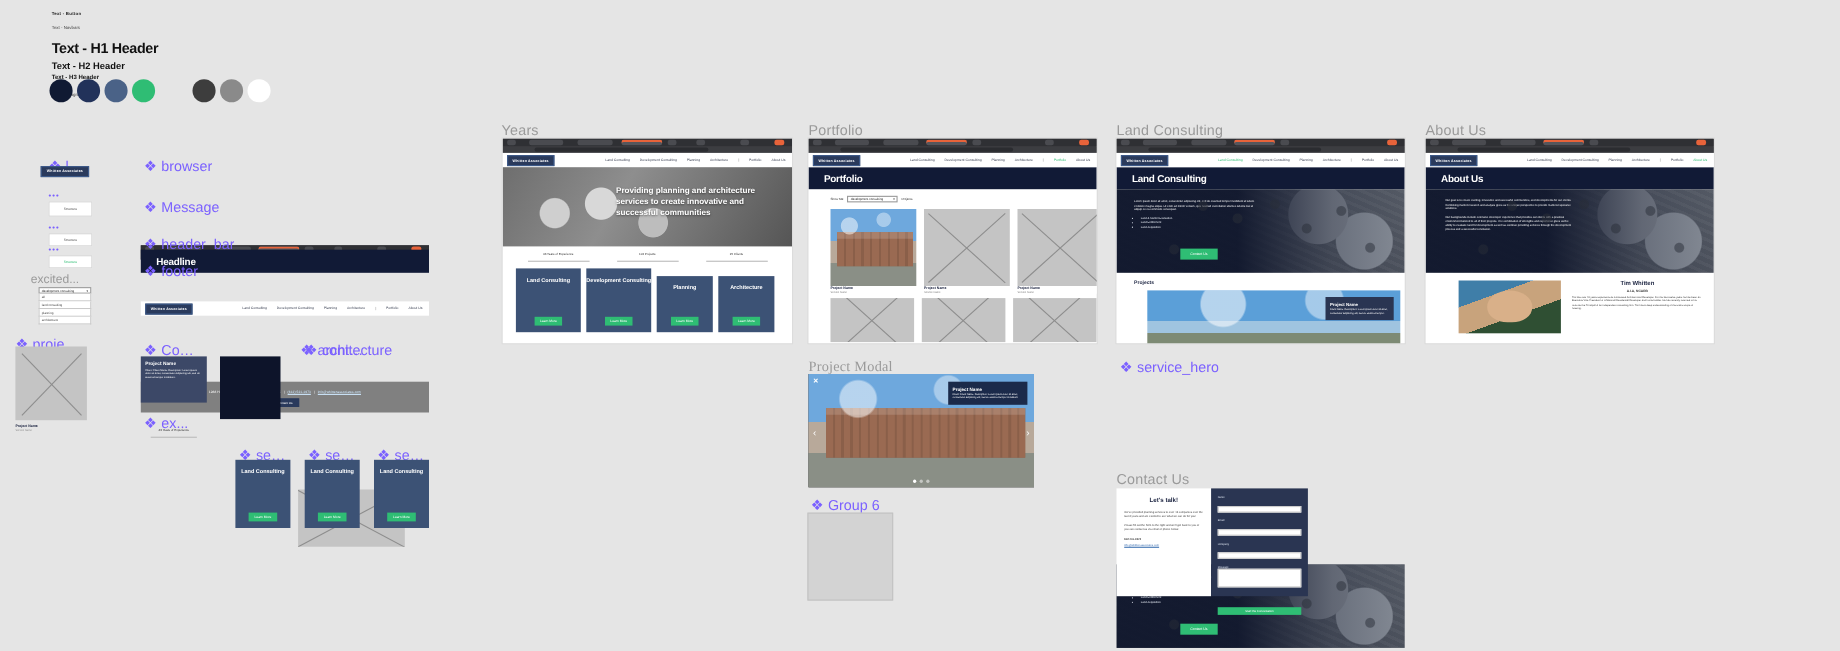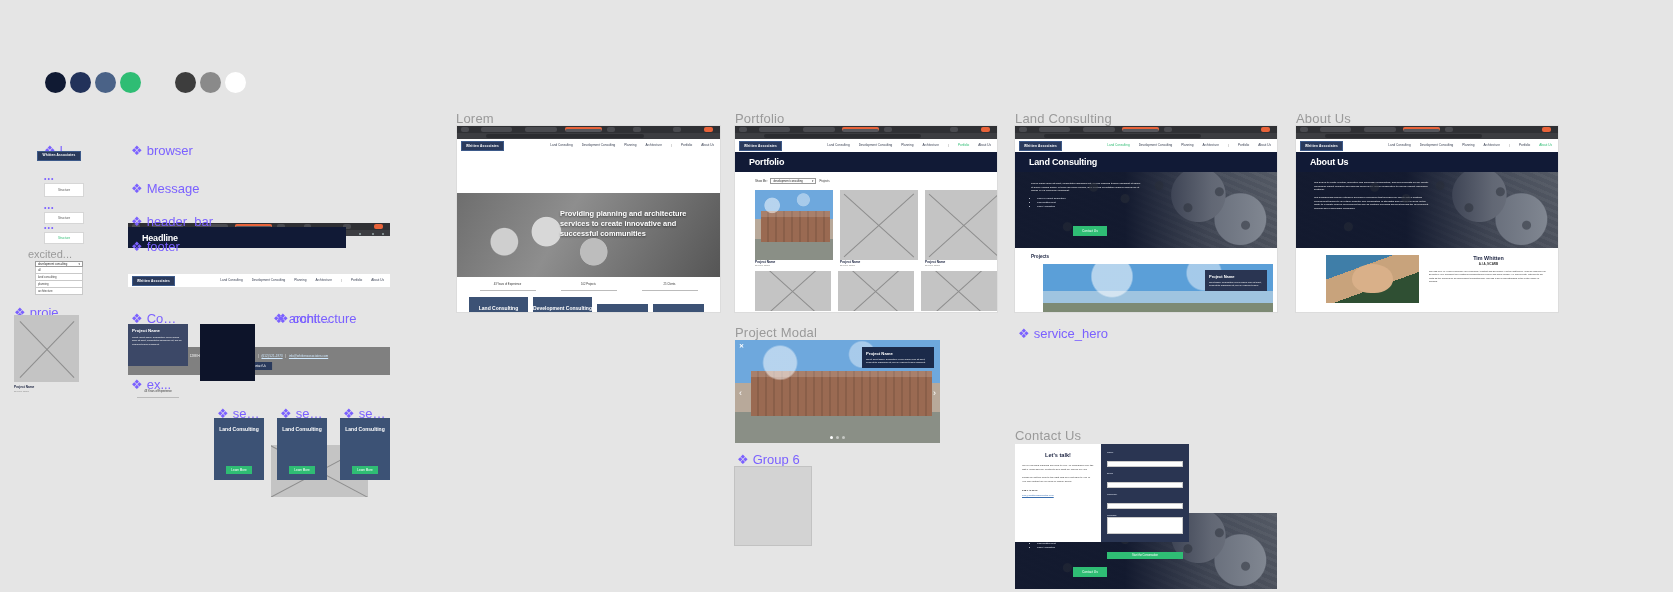--- a/index.html
+++ b/index.html
@@ -178,20 +178,28 @@
 
   .structcard{ background:#fff; border:1px solid #d6d6d6; display:flex; align-items:center; justify-content:center;
                font-size:3px; color:#555; }
   .dots3{ color:#7b61ff; font-size:7px; line-height:4px; letter-spacing:1px; }
 </style>
 </head>
 <body>
 
 <div class="canvas">
 
+  <div class="sg">
+    <div class="t-btn">Text - Button</div>
+    <div class="t-nav">Text - Navbars</div>
+    <div class="t-h1">Text - H1 Header</div>
+    <div class="t-h2">Text - H2 Header</div>
+    <div class="t-h3">Text - H3 Header</div>
+    <div class="t-p">Text - Paragraph</div>
+  </div>
   <div class="swatches">
     <div class="sw" style="background:#101a33"></div>
     <div class="sw" style="background:#22325a"></div>
     <div class="sw" style="background:#4a6287"></div>
     <div class="sw" style="background:#2fbd74"></div>
   </div>
   <div class="swatches2">
     <div class="sw" style="background:#3d3d3d"></div>
     <div class="sw" style="background:#8a8a8a"></div>
     <div class="sw" style="background:#ffffff"></div>
@@ -284,21 +292,21 @@
       <span class="navsep"></span>
       <span>Portfolio</span>
       <span>About Us</span>
     </div>
   </div>
 
   <div class="comp-label" style="left:131px; top:214px;">
     <span class="dia">❖</span>
     <span class="txt">header_bar</span>
   </div>
-  <div class="headerbar abs" style="left:128px; top:227px; width:218px; height:21px;">
+  <div class="headerbar abs" style="left:128px; top:227px; width:262px; height:21px;">
     <h1>Headline</h1>
   </div>
 
   <div class="comp-label" style="left:131px; top:239px;">
     <span class="dia">❖</span>
     <span class="txt">footer</span>
   </div>
   <div class="footer abs" style="left:128px; top:254px; width:262px; height:28px;">
     <div class="frow">
       <span>1288 Heatherton Place, Minnetonka, MN 55305</span>
@@ -357,21 +365,21 @@
 
   <div class="comp-label" style="left:343px; top:406px; width:46px;">
     <span class="dia">❖</span>
     <span class="txt">servi...</span>
   </div>
   <div class="svc-card abs" style="left:340px; top:418px; width:50px; height:62px;">
     <div class="title">Land Consulting</div>
     <div class="greenbtn">Learn More</div>
   </div>
 
-  <div class="frame-label" style="left:456px; top:111px;">Lorem</div>
+  <div class="frame-label" style="left:456px; top:111px;">Years</div>
   <div class="frame" style="left:457px; top:126px; width:263px; height:186px;">
     <div class="chrome" style="height:13px;">
       <div class="tabrow">
         <span class="tab" style="left:1.5%; width:3%;"></span>
         <span class="tab" style="left:9%; width:12%;"></span>
         <span class="tab" style="left:26%; width:12%;"></span>
         <span class="tab active orange" style="left:41%; width:14%;"></span>
         <span class="tab" style="left:57%; width:3%;"></span>
         <span class="tab" style="left:67%; width:3%;"></span>
         <span class="tab" style="left:82%; width:3%;"></span>
@@ -386,21 +394,21 @@
       <div class="navlinks">
         <span>Land Consulting</span>
         <span>Development Consulting</span>
         <span>Planning</span>
         <span>Architecture</span>
         <span class="navsep"></span>
         <span>Portfolio</span>
         <span>About Us</span>
       </div>
     </div>
-    <div class="heroimg" style="height:84px; position:relative;margin-top:41px;">
+    <div class="heroimg" style="height:72px; position:relative;">
       <div style="position:absolute; right:8px; top:16px; width:152px; color:#fff; font-size:7.4px; font-weight:700; line-height:1.32; text-shadow:0 1px 2px rgba(0,0,0,.5);">Providing planning and architecture services to create innovative and successful communities</div>
     </div>
     <div style="display:flex; justify-content:space-around; padding:6px 10px 0;">
       <div class="stat" style="width:56px;">43 Years of Experience</div>
       <div class="stat" style="width:56px;">102 Projects</div>
       <div class="stat" style="width:56px;">25 Clients</div>
     </div>
     <div style="display:flex; gap:5px; padding:6px 12px 0;">
       <div class="svc-card" style="width:59px;height:58px;">
         <div class="title">Land Consulting</div>
@@ -582,21 +590,21 @@
     <div style="display:flex; gap:10px; padding:7px 10px 0 30px;">
       <div class="photo-person" style="width:93px;height:48px;"></div>
       <div style="flex:1; text-align:center;">
         <div style="font-size:5.4px; font-weight:700; color:#1b2340;">Tim Whitten</div>
         <div style="font-size:3px; font-weight:700; color:#333; margin-top:1px;">A.I.A, NCARB</div>
         <div class="tinydark" style="font-size:2.3px; margin-top:4px; text-align:left;">Tim has over 40 years experience as a Licensed Architect and Developer. For the last twelve years he has been an Executive Vice President for a National Residential Developer and home builder. He has recently returned to his roots as the Principal of an independent consulting firm. Tim has a deep understanding of the entire scope of housing.</div>
       </div>
     </div>
   </div>
 
-  <div class="frame-label" style="left:735px; top:325px;">Project Modal</div>
+  <div class="frame-label" style="left:735px; top:325px;font-family:Liberation Serif, serif;">Project Modal</div>
   <div class="abs" style="left:735px; top:340px; width:205px; height:103px; background:#111;">
     <div class="bldgimg" style="width:100%;height:100%;"></div>
     <div style="position:absolute; left:4px; top:2px; color:#fff; font-size:6px; font-weight:700;">✕</div>
     <div style="position:absolute; left:4px; top:48px; color:#fff; font-size:9px;">‹</div>
     <div style="position:absolute; right:4px; top:48px; color:#fff; font-size:9px;">›</div>
     <div class="modal-info" style="position:absolute; right:6px; top:7px; width:72px; padding:4px;">
       <div class="mt">Project Name</div>
       <div class="tinytext" style="font-size:2.2px;margin-top:2px;">Client: Client Name. Description: Lorem ipsum dolor sit amet, consectetur adipiscing elit, sed do eiusmod tempor incididunt.</div>
     </div>
     <div class="carousel-dots" style="position:absolute; left:0; right:0; bottom:4px;">

